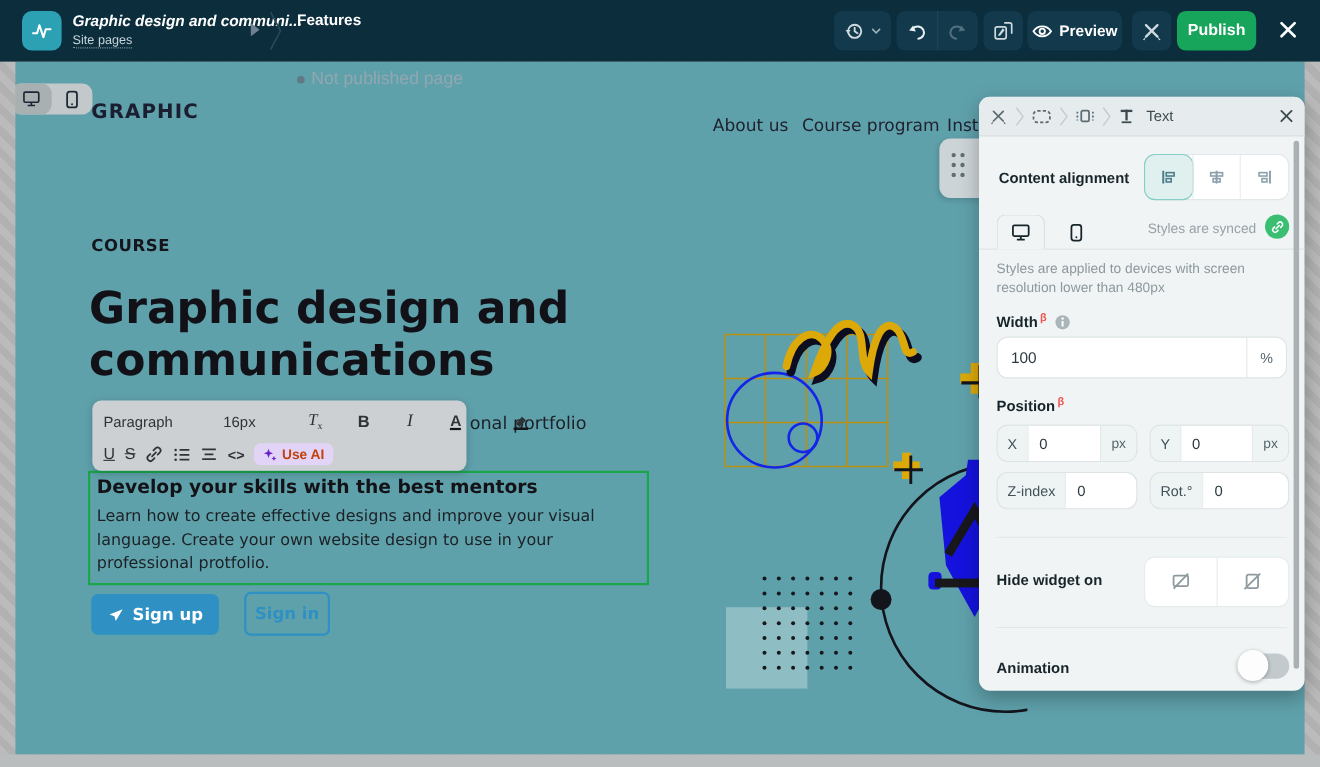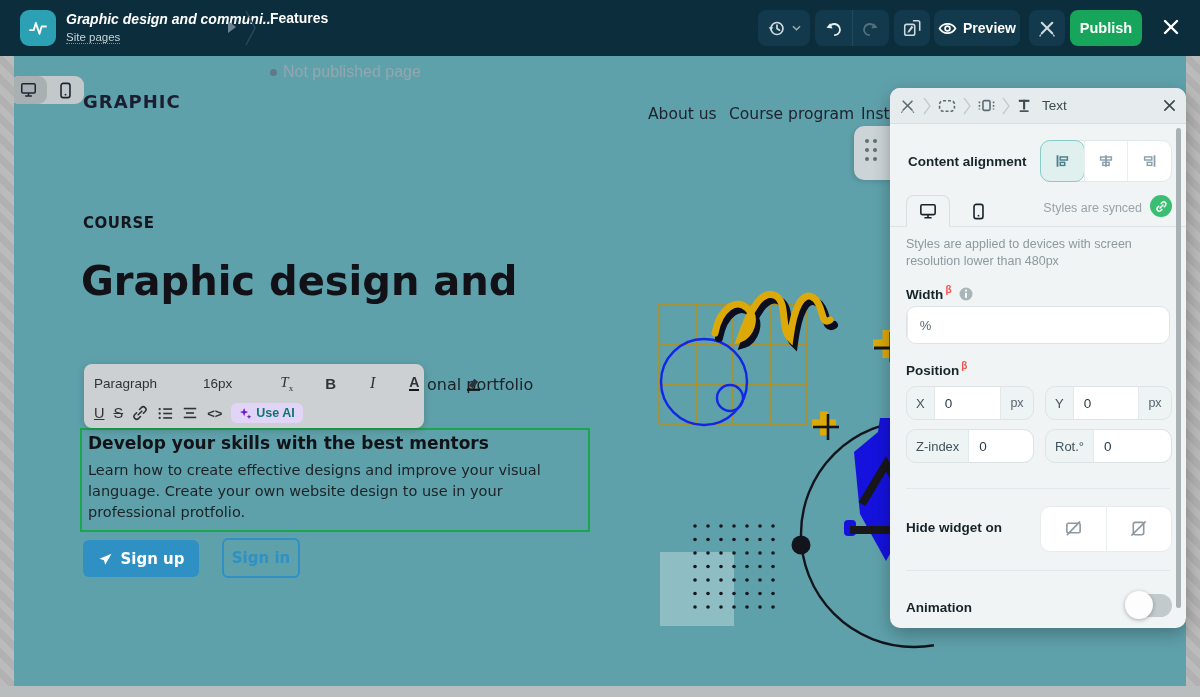--- a/index.html
+++ b/index.html
@@ -58,21 +58,21 @@
   .rt-row.r1 { top:7px; height:24px; gap:18px; }
   .rt-row.r2 { top:37px; height:24px; gap:9px; }
   .rt-item { display:flex; align-items:center; gap:4px; cursor:pointer; font-size:13.5px; }
   .rt-b { font-weight:800; font-size:15px; }
   .rt-i { font-style:italic; font-family:"Liberation Serif",serif; font-size:16px; }
   .rt-u { text-decoration:underline; font-size:14.5px; }
   .rt-s { text-decoration:line-through; font-size:14.5px; }
   .rt-clear { font-style:italic; font-family:"Liberation Serif",serif; font-size:15px; }
   .rt-clear sub { font-size:9px; font-style:normal; }
   .rt-color { font-weight:700; border-bottom:2.5px solid #16161a; line-height:14px; font-size:14px; }
-  .use-ai { display:flex; align-items:center; gap:4px; background:#e2d4f7; border-radius:6px; padding:3px 8px; color:#0f766e; font-weight:700; font-size:12.5px; cursor:pointer; }
+  .use-ai { display:flex; align-items:center; gap:4px; background:#e2d4f7; border-radius:6px; padding:3px 8px; color:#c2410c; font-weight:700; font-size:12.5px; cursor:pointer; }
 
   
   .drag-handle { position:absolute; left:854px; top:126px; width:44px; height:54px; background:#cdd4d7; border-radius:10px 0 0 10px; z-index:58; box-shadow:-2px 2px 5px rgba(0,0,0,.12); }
   .panel { position:absolute; left:890px; top:88px; width:296px; height:540px; background:#f0f4f5; border-radius:10px; box-shadow:0 6px 18px rgba(0,0,0,.28); z-index:60; overflow:hidden;padding-left:28px; }
   .panel-head { position:absolute; left:0; top:0; width:100%; height:36px; background:#e6ecee; border-bottom:1px solid #d8dfe1; display:flex; align-items:center; padding:0 10px; gap:7px; }
   .crumb-ic { display:flex; align-items:center; cursor:pointer; }
   .panel-title { font-size:13.5px; color:#3c4a50; margin-left:2px; }
   .panel-x { margin-left:auto; cursor:pointer; display:flex; align-items:center; }
   .p-label { position:absolute; font-size:13.5px; font-weight:800; color:#17242a; }
   .beta { color:#f0544f; font-size:10px; font-weight:700; vertical-align:super; margin-left:2px; }
@@ -201,20 +201,21 @@
         </div>
       </div>
 
       <div class="site-logo">GRAPHIC</div>
       <div class="site-nav" style="left:634px;">About us</div>
       <div class="site-nav" style="left:715px;">Course program</div>
       <div class="site-nav" style="left:847px;">Inst</div>
       <div class="eyebrow">COURSE</div>
       <div class="hero-h">
         <div>Graphic design and</div>
+        <div>communications</div>
       </div>
       <div class="sub-partial">onal portfolio</div>
 
       <svg class="abs" style="left:590px;top:200px;" width="330" height="420" viewBox="0 0 330 420">
 
         <g stroke="#bb8f0f" stroke-width="1.4">
           <line x1="55" y1="48" x2="55" y2="168"></line>
             <line x1="92" y1="48" x2="92" y2="168"></line>
             <line x1="129" y1="48" x2="129" y2="168"></line>
             <line x1="166" y1="48" x2="166" y2="168"></line>
@@ -519,20 +520,21 @@
 
     <div class="p-label" style="left:16px;top:196px;">
       <span>Width</span><span class="beta">β</span>
       <svg width="14" height="14" viewBox="0 0 14 14" style="vertical-align:-2px;margin-left:4px;">
           <circle cx="7" cy="7" r="6.5" fill="#aab5b9"></circle>
           <rect x="6.1" y="5.8" width="1.8" height="5" fill="#fff"></rect>
           <circle cx="7" cy="3.6" r="1.1" fill="#fff"></circle>
         </svg>
     </div>
     <div class="inp" style="left:16px;top:218px;width:264px;height:38px;">
+      <span class="val">100</span>
       <span class="unit">%</span>
     </div>
 
     <div class="p-label" style="left:16px;top:272px;">
       <span>Position</span><span class="beta">β</span>
     </div>
     <div class="grp" style="left:16px;top:298px;">
       <span class="lab">X</span>
       <span class="gval">0</span>
       <span class="gunit">px</span>

